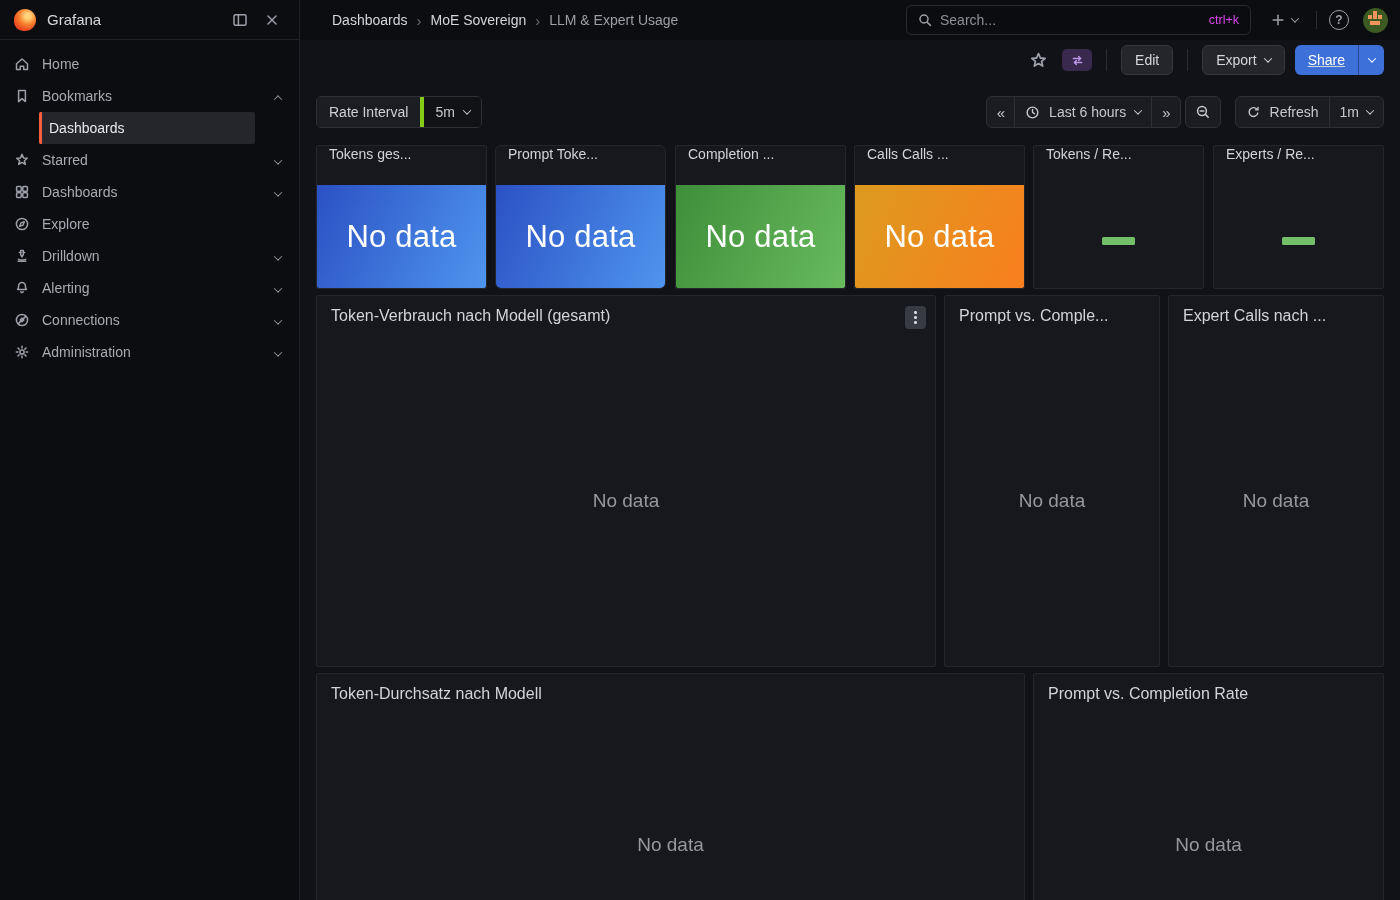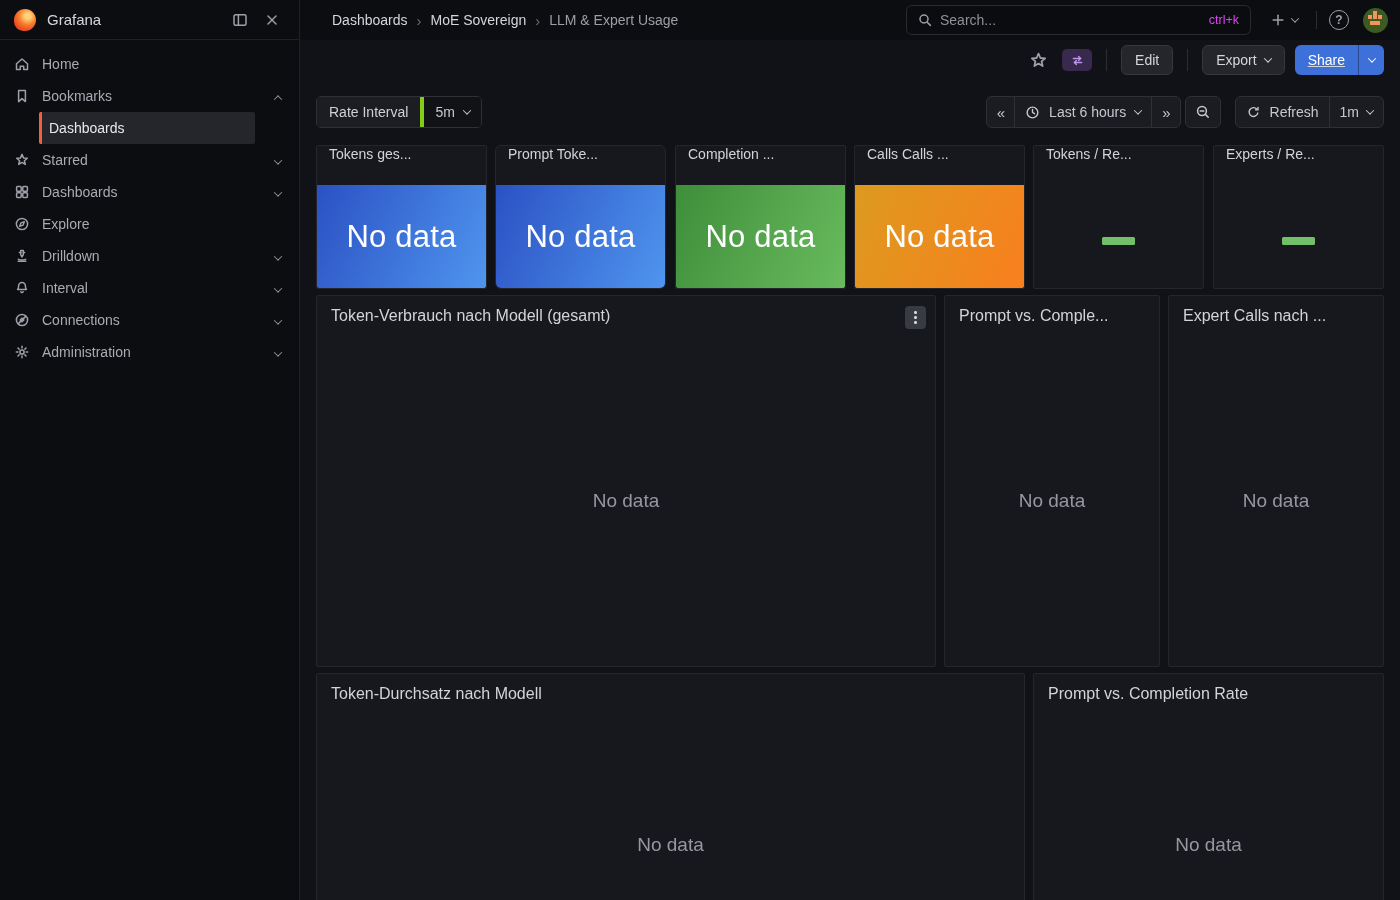--- a/index.html
+++ b/index.html
@@ -182,21 +182,21 @@
           <line x1="4.2" y1="13.2" x2="11.8" y2="13.2"></line>
         </svg>
       <span class="lbl">Drilldown</span>
       <span class="chev-w"><span class="chev down"></span></span>
     </div>
     <div class="sb-item">
       <svg width="16" height="16" viewBox="0 0 16 16" class="ico">
           <path d="M8 2.6a3.4 3.4 0 0 1 3.4 3.4c0 2.7 1 3.4 1 3.4H3.6s1-.7 1-3.4A3.4 3.4 0 0 1 8 2.6Z"></path>
           <path d="M6.9 11.8a1.15 1.15 0 0 0 2.2 0"></path>
         </svg>
-      <span class="lbl">Interval</span>
+      <span class="lbl">Alerting</span>
       <span class="chev-w"><span class="chev down"></span></span>
     </div>
     <div class="sb-item">
       <svg width="16" height="16" viewBox="0 0 16 16" class="ico">
           <circle cx="8" cy="8" r="5.6"></circle>
           <line x1="4.6" y1="11.4" x2="11.4" y2="4.6"></line>
           <rect x="6.7" y="6.7" width="2.6" height="2.6" transform="rotate(45 8 8)"></rect>
         </svg>
       <span class="lbl">Connections</span>
       <span class="chev-w"><span class="chev down"></span></span>

